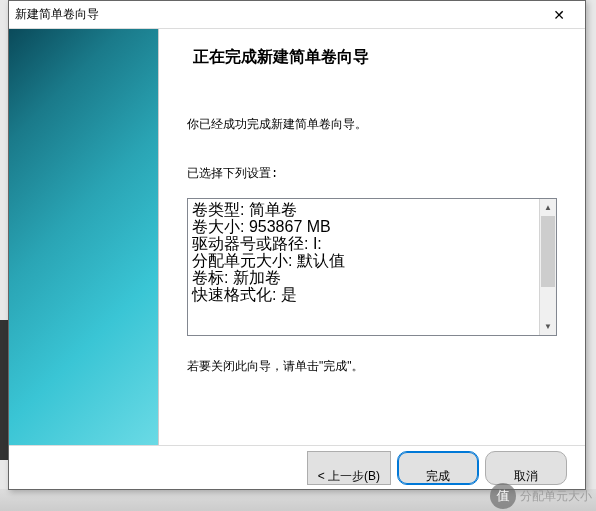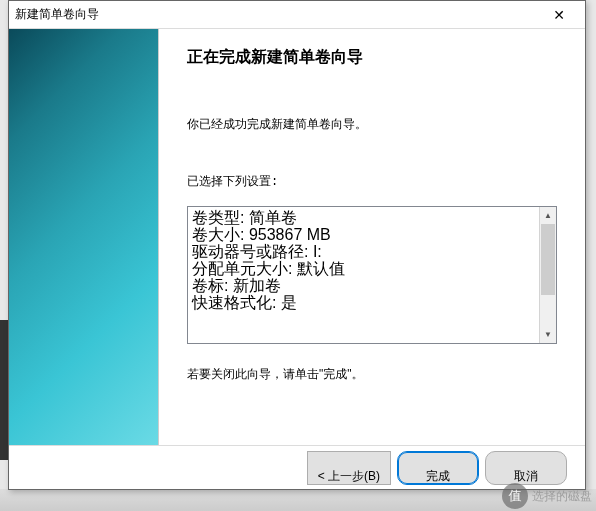--- a/index.html
+++ b/index.html
@@ -9,22 +9,22 @@
 .bg-noise::before { left: 0; top: 320px; width: 8px; height: 140px; }
 .bg-noise::after { left: 0; right: 0; bottom: 0; height: 22px; background: linear-gradient(#ddd,#ccc); }
 .window { position: absolute; left: 8px; top: 0; width: 578px; height: 490px; background: #fff; border: 1px solid #666; box-shadow: 2px 2px 6px rgba(0,0,0,.25); }
 .titlebar { height: 28px; background: #fff; border-bottom: 1px solid #dcdcdc; display: flex; align-items: center; padding: 0 6px; }
 .titlebar-text { font-size: 12px; color: #000; flex: 1; }
 .close-btn { width: 40px; height: 26px; display: flex; align-items: center; justify-content: center; cursor: pointer; }
 .close-x { font-size: 14px; font-family: Arial; }
 .content { display: flex; height: 416px; }
 .sidebar-img { width: 150px; height: 100%; background: linear-gradient(135deg, #0a4a5a 0%, #1a7a8a 20%, #2aa5b5 45%, #3ac5d5 70%, #6adae5 100%); border-right: 1px solid #ccc; }
 .main { flex: 1; padding: 18px 28px 10px 28px; position: relative; }
-.heading { font-size: 16px; font-weight: bold; color: #000; margin-bottom: 48px; }
-.intro-text { font-size: 12px; color: #000; margin-bottom: 40px; }
+.heading { font-size: 16px; font-weight: bold; color: #000; margin-bottom: 48px; margin-left: 6px; }
+.intro-text { font-size: 12px; color: #000; margin-bottom: 32px; }
 .settings-label { font-size: 12px; color: #000; margin-bottom: 16px; font-family: Liberation Mono, monospace; }
 .settings-box { width: 100%; height: 138px; border: 1px solid #828790; background: #fff; display: flex; }
 .settings-list { flex: 1; padding: 2px 4px; font-size: 16px; line-height: 17px; overflow: hidden; }
 .settings-list div { white-space: nowrap; }
 .scrollbar { width: 17px; background: #f0f0f0; border-left: 1px solid #d4d4d4; display: flex; flex-direction: column; }
 .sb-btn { height: 17px; display: flex; align-items: center; justify-content: center; font-size: 8px; color: #555; cursor: pointer; }
 .sb-track { flex: 1; position: relative; }
 .sb-thumb { position: absolute; left: 1px; right: 1px; top: 0; height: 70%; background: #cdcdcd; }
 .close-hint { font-size: 12px; margin-top: 22px; }
 .footer { height: 44px; border-top: 1px solid #dcdcdc; display: flex; align-items: center; justify-content: flex-end; padding-right: 18px; gap: 6px; }
@@ -78,14 +78,14 @@
 
   <div class="footer">
     <button class="btn">&lt; 上一步(B)</button>
     <button class="btn default-btn hidden-by-wm">完成</button>
     <button class="btn hidden-by-wm">取消</button>
   </div>
 </div>
 
 <div class="watermark">
   <div class="wm-circle">值</div>
-  <span>选择的磁盘</span>
+  <span>分配单元大小</span>
 </div>
 
 </body></html>

